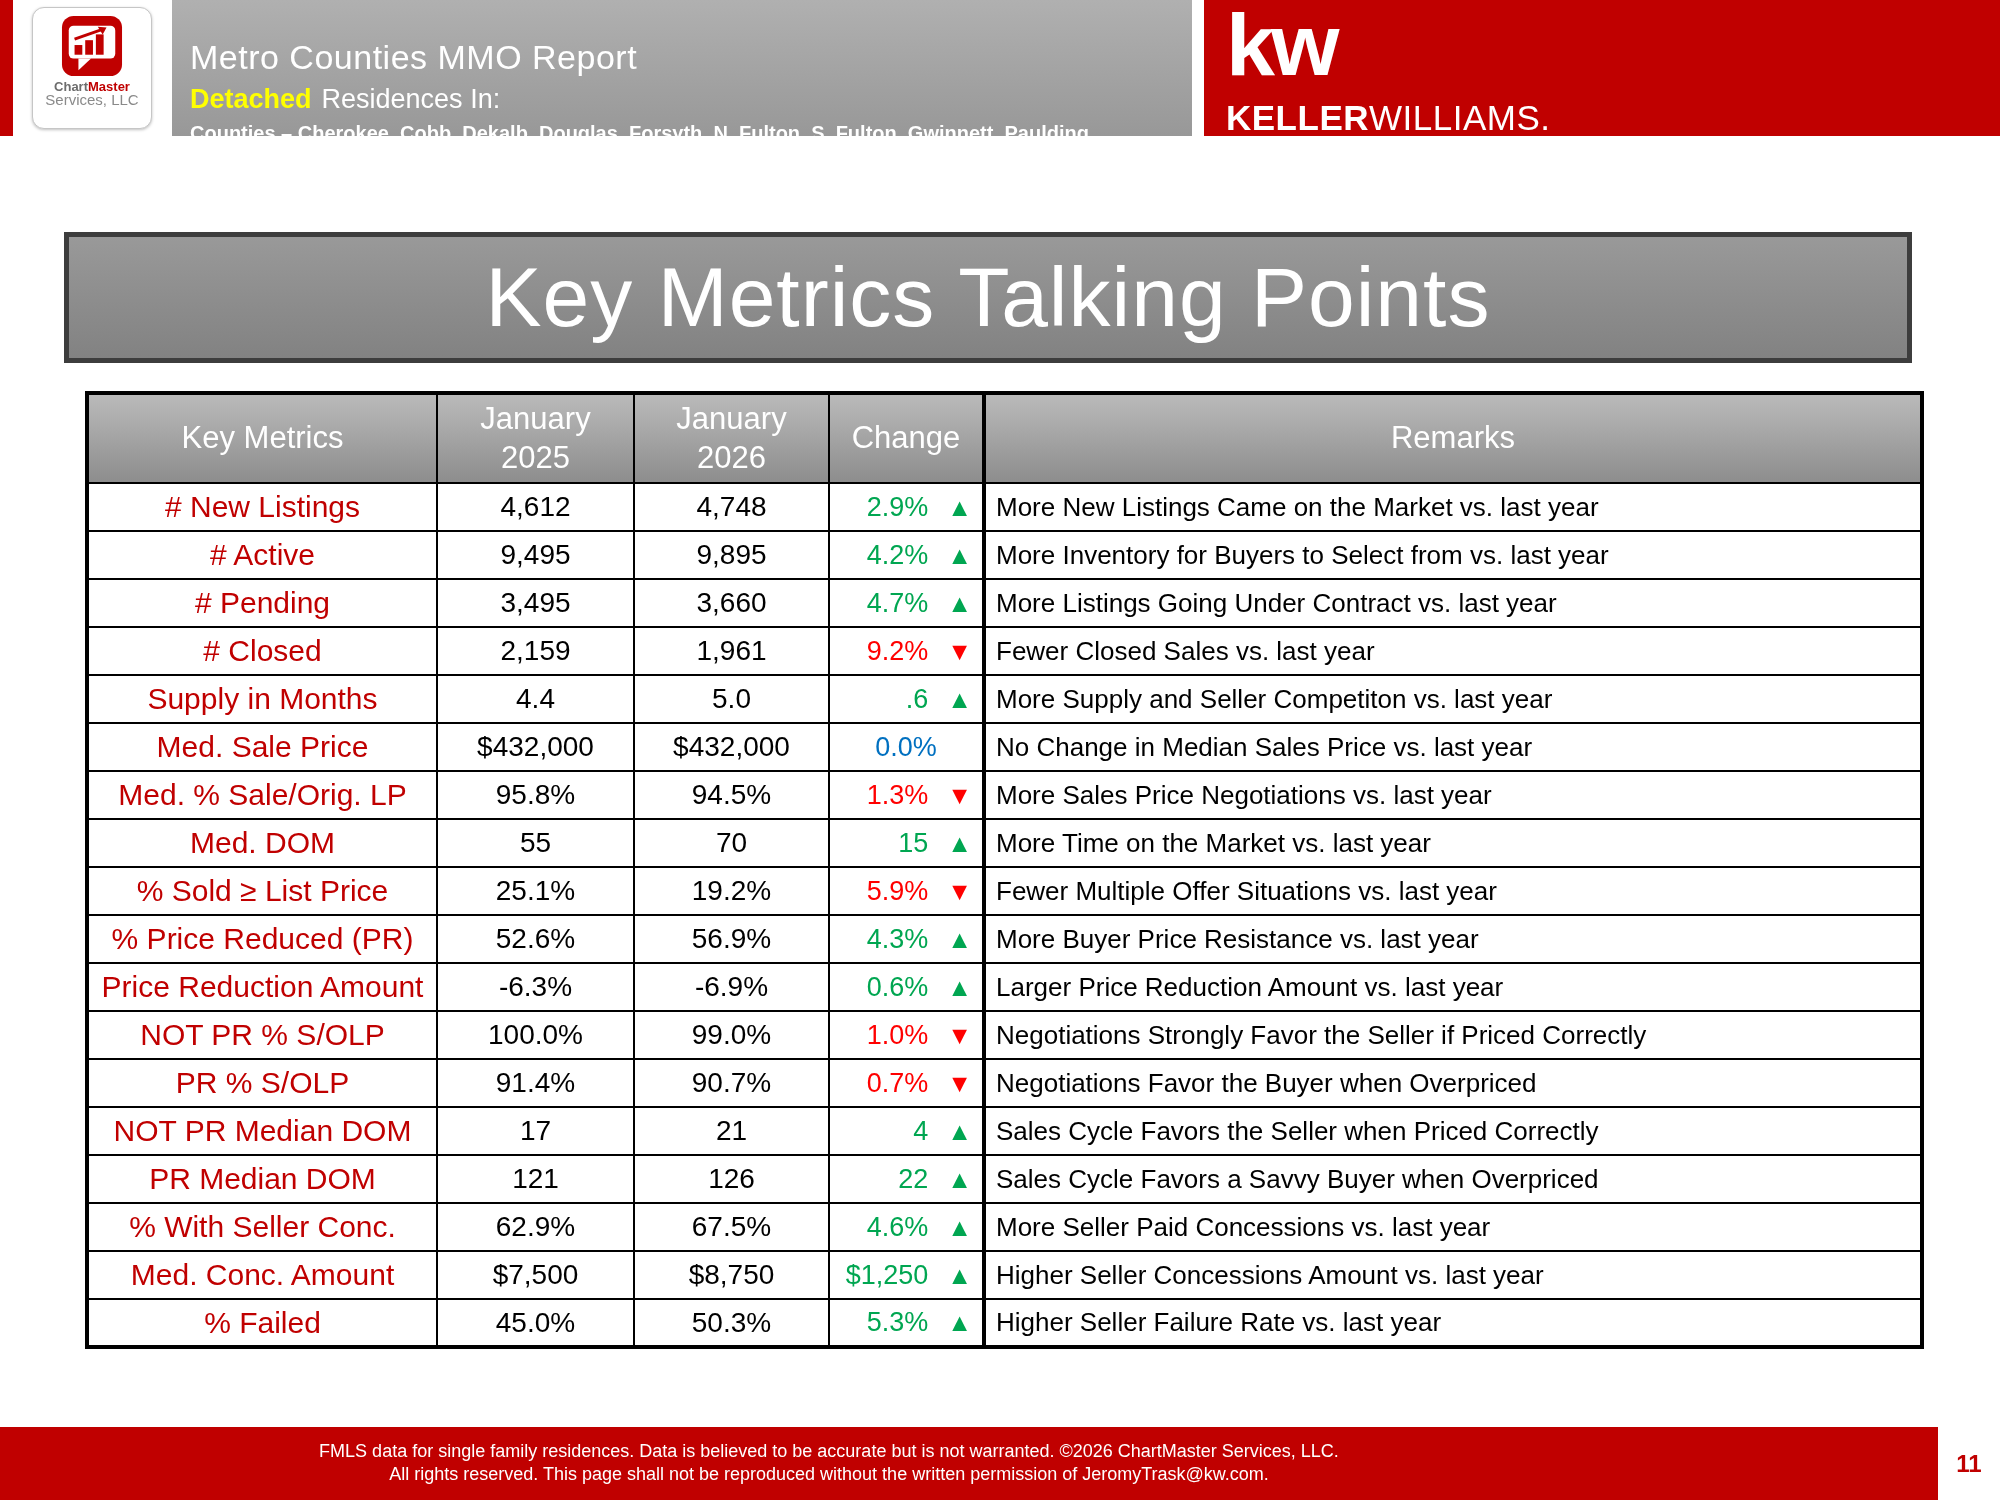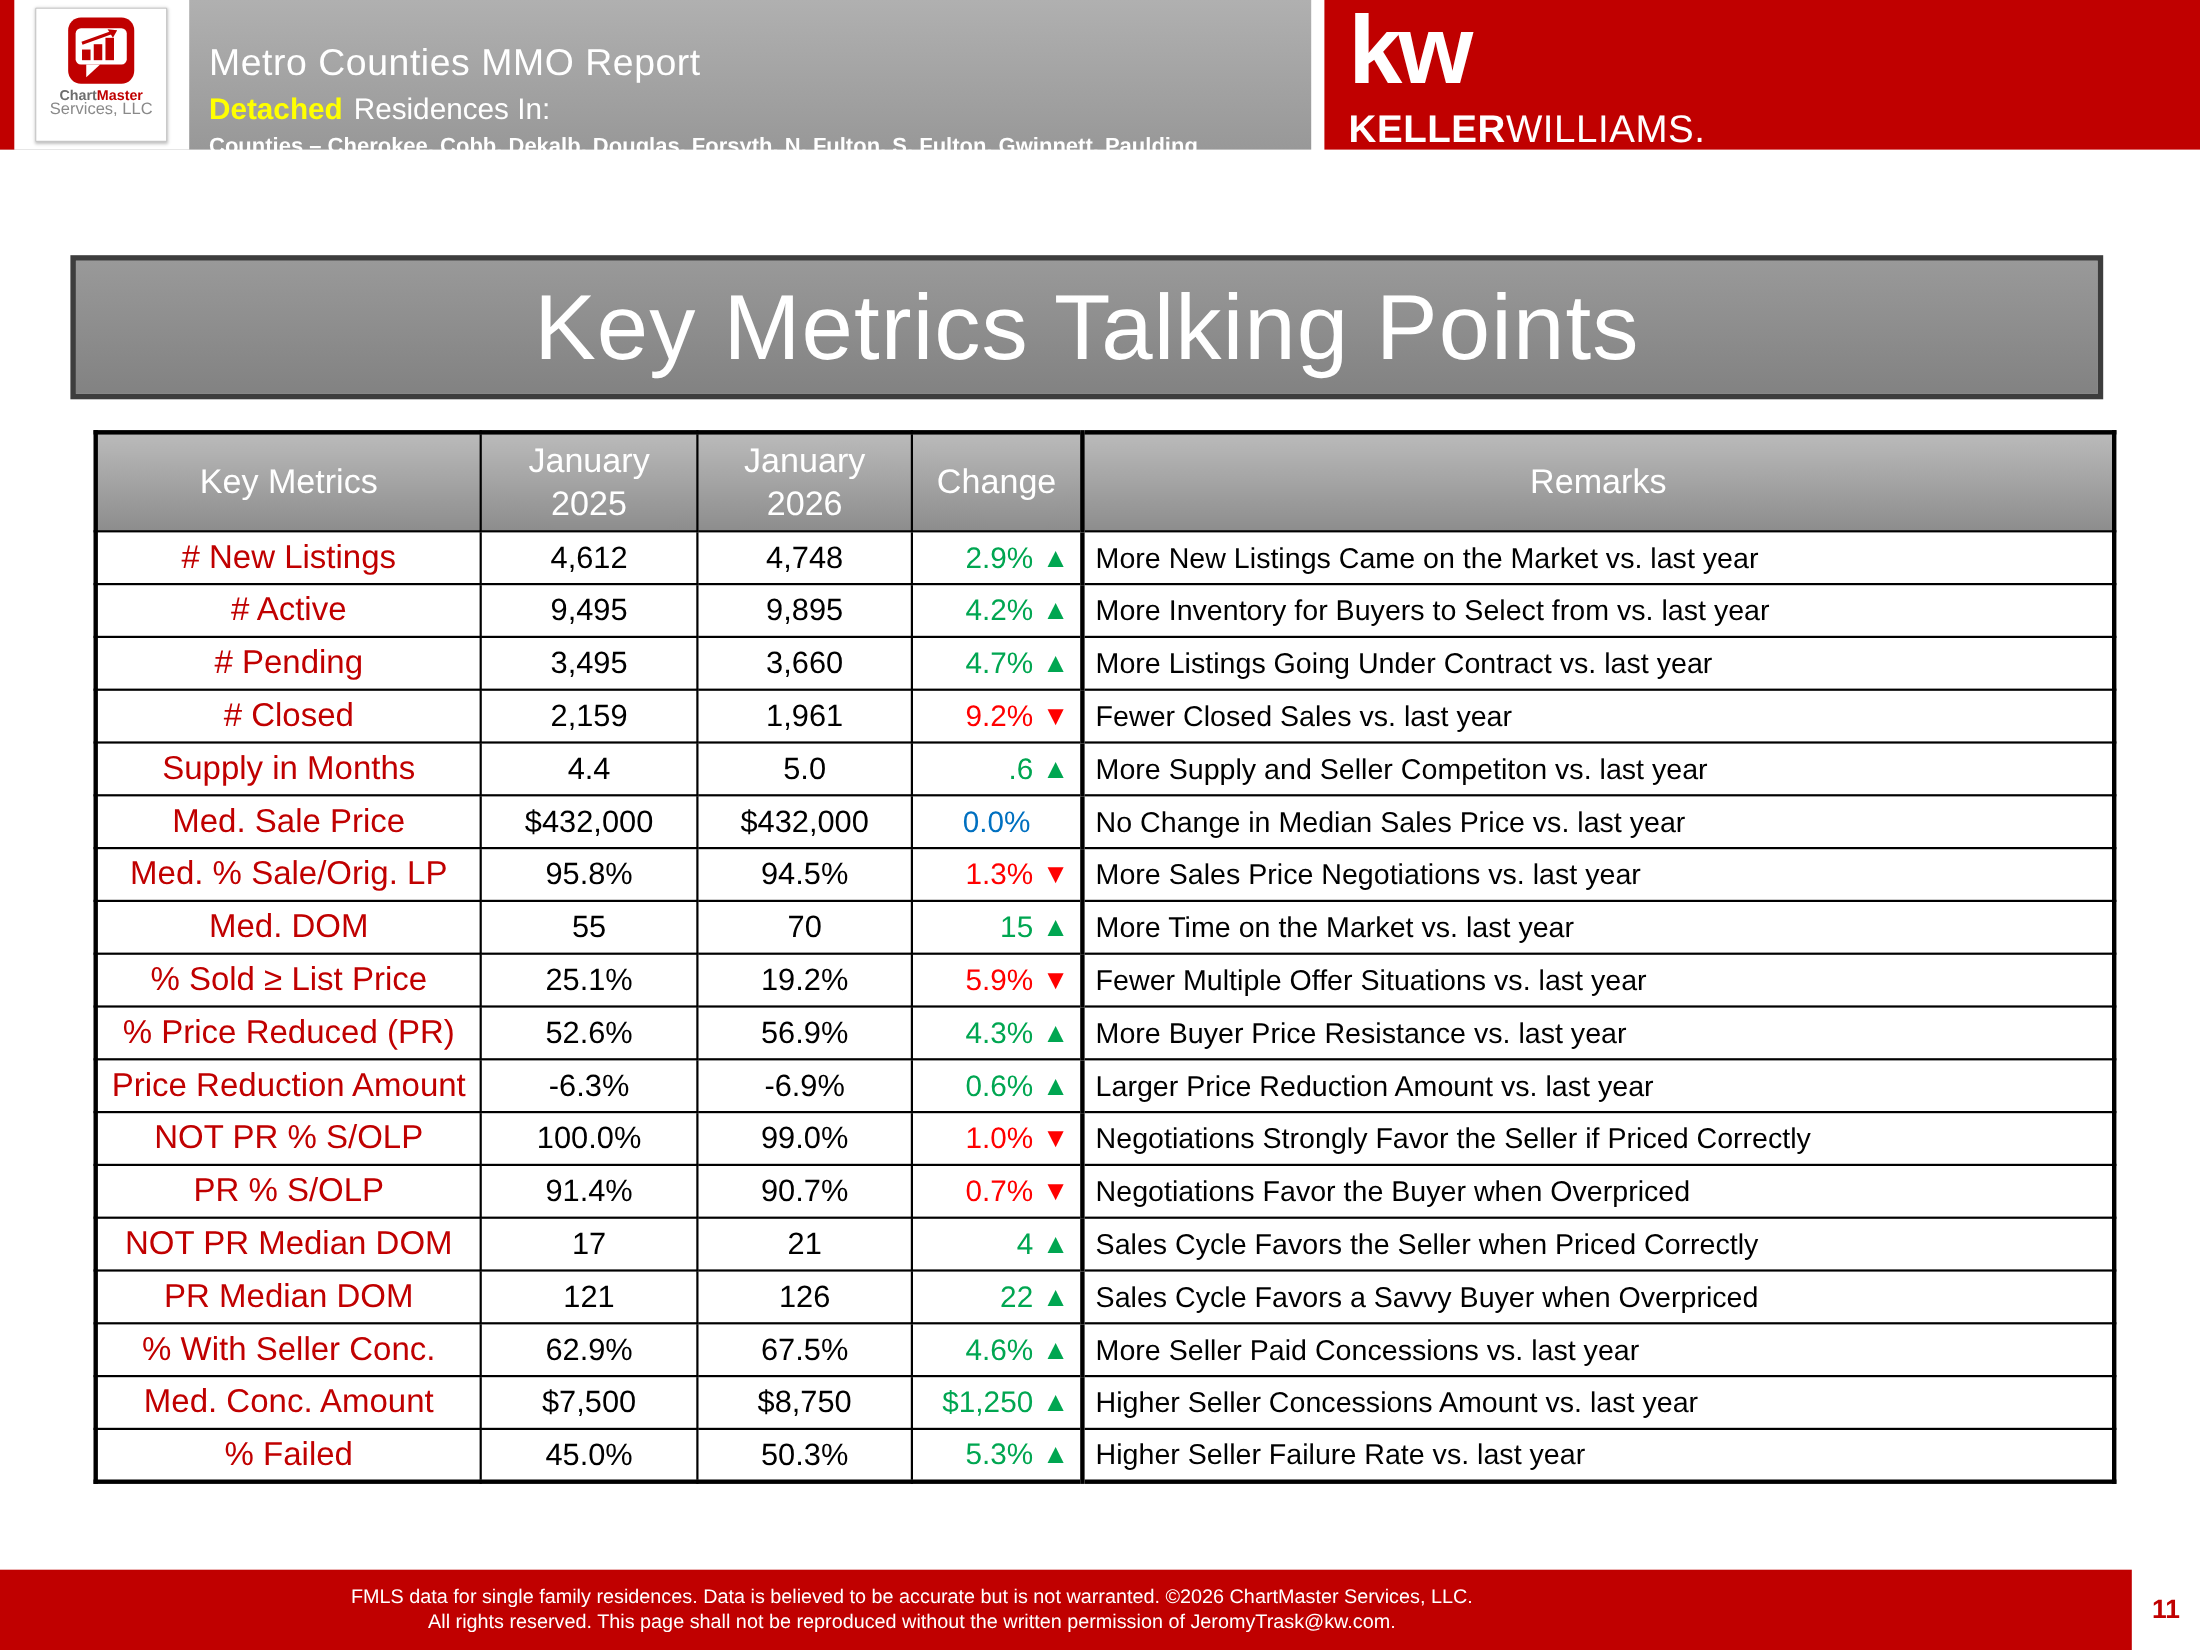--- a/index.html
+++ b/index.html
@@ -6,21 +6,21 @@
   html,body { width:2000px; height:1500px; }
   body { font-family:"Liberation Sans",sans-serif; background:#fff; position:relative; overflow:hidden; }
   .page { position:absolute; left:0; top:0; width:2000px; height:1500px; background:#fff; }
 
   
   .topbar { position:absolute; left:0; top:0; width:1192px; height:136px;
             background:linear-gradient(180deg,#b0b0b0 0%,#989898 100%); }
   .topbar-left { position:absolute; left:0; top:0; width:172px; height:136px; background:#fff; }
   .red-stripe { position:absolute; left:0; top:0; width:13px; height:136px; background:var(--kw-red,#C00000); }
   .logo-card { position:absolute; left:32px; top:7px; width:120px; height:122px; background:#fff;
-               border:1px solid #c6c6c6; border-radius:1px; display:flex; flex-direction:column;
+               border:1px solid #c6c6c6; border-radius:12px; display:flex; flex-direction:column;
                align-items:center; padding-top:7px; box-shadow:0 1px 3px rgba(0,0,0,.25); }
   .logo-line1 { font-size:13px; font-weight:bold; color:#6d6d6d; margin-top:3px; line-height:14px; }
   .logo-line1 .logo-master { color:var(--kw-red,#C00000); }
   .logo-line2 { font-size:15px; color:#8a8a8a; line-height:11px;text-align:right; }
   .title-block { position:absolute; left:190px; top:38px; color:#fff; white-space:nowrap; }
   .report-title { font-size:34px; letter-spacing:.5px; }
   .report-subtitle { font-size:27px; margin-top:7px; }
   .report-subtitle .hl { color:#FFFF00; font-weight:bold; }
   .report-subtitle .rest { margin-left:10px; color:#fff; }
   .counties { font-size:20px; font-weight:bold; margin-top:7px; }
@@ -43,21 +43,21 @@
                   border-collapse:collapse; table-layout:fixed; border:4px solid #000; }
   .metrics th,.metrics td { border:2px solid #000; }
   .metrics thead th { height:90px; background:linear-gradient(180deg,#bababa 0%,#8d8d8d 100%);
                       color:#fff; font-weight:400; font-size:31px; text-align:center;
                       vertical-align:middle; white-space:pre-line; line-height:1.25; }
   .metrics tbody td { height:48px; vertical-align:middle; background:#fff; }
   td.metric { color:var(--label-red,#C00000); font-size:30px; text-align:center; }
   td.value  { color:#000; font-size:28px; text-align:center; }
   th.h-remarks, td.remark { border-left:4px solid #000; }
   td.remark { font-size:26px; text-align:left; padding-left:10px; color:#000; }
-  td.change .chg-wrap { display:flex; align-items:center; justify-content:flex-end; gap:8px; padding-right:10px; }
+  td.change .chg-wrap { display:flex; align-items:center; justify-content:flex-end; gap:19px; padding-right:10px; }
   td.change.dir-none .chg-wrap { justify-content:center; padding-right:0; }
   .chg-num { font-size:27px; }
   .chg-arrow { font-size:25px; line-height:1; }
   .dir-up .chg-num, .dir-up .chg-arrow { color:var(--up-green,#00A651); }
   .dir-down .chg-num, .dir-down .chg-arrow { color:var(--down-red,#FF0000); }
   .dir-none .chg-num { color:var(--neutral-blue,#0070C0); }
 
   
   .footer { position:absolute; left:0; top:1427px; width:1938px; height:73px;
             background:var(--kw-red,#C00000); color:#fff; text-align:center;

